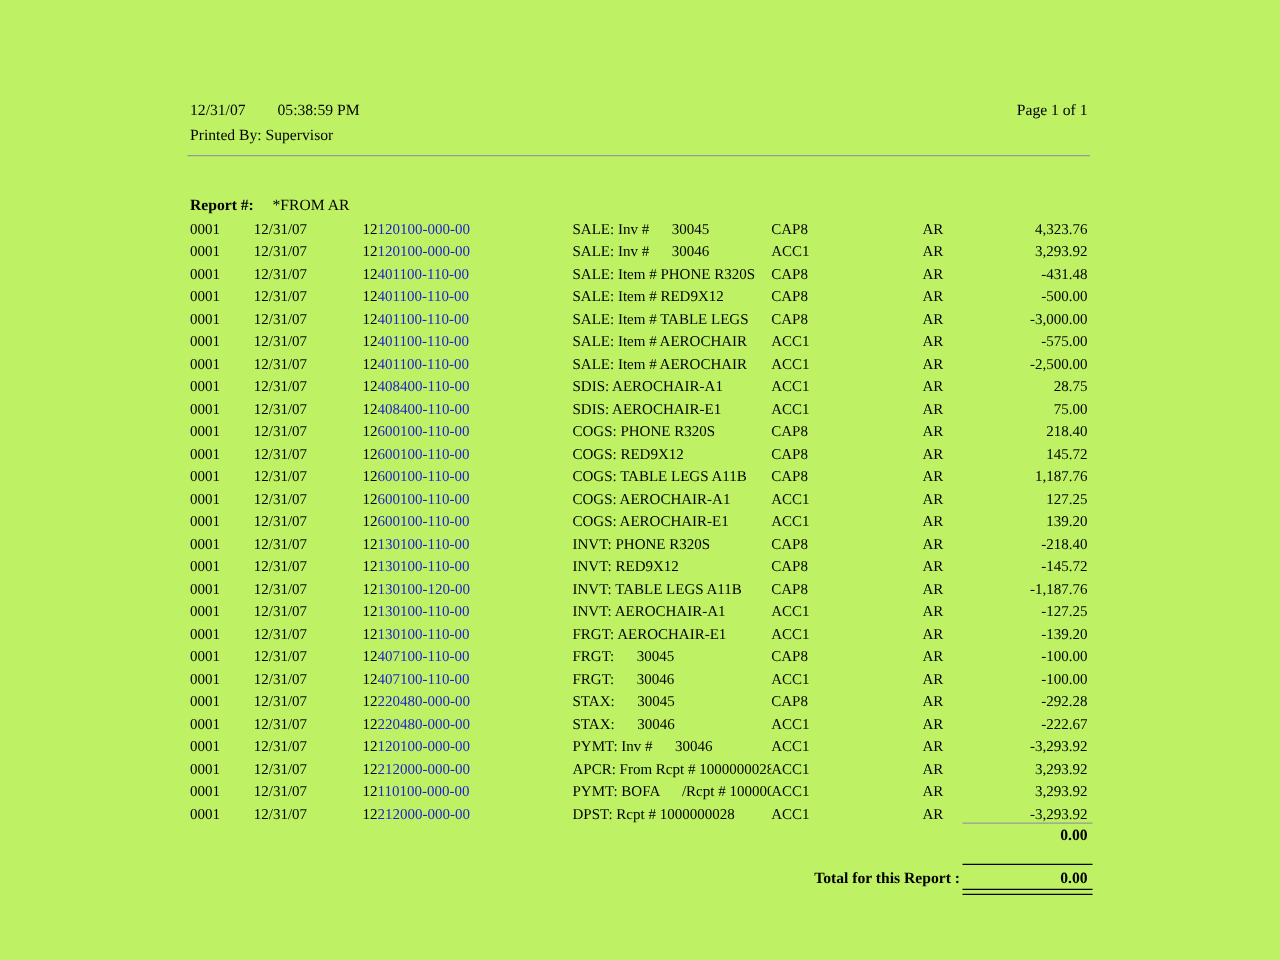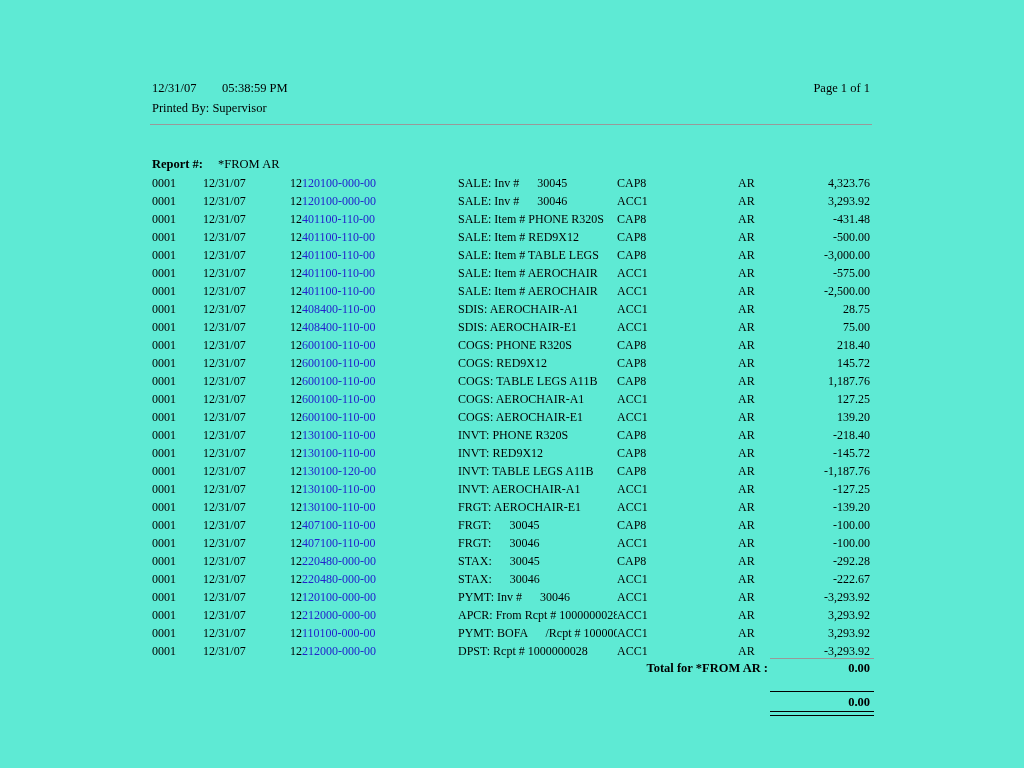--- a/index.html
+++ b/index.html
@@ -1,19 +1,19 @@
 <!DOCTYPE html>
 <html><head>
 <meta charset="utf-8">
 <style>
   html,body{margin:0;padding:0;background:#fff;}
   .page{
     position:relative;
     width:1024px;height:768px;
-    background:#5eead4;
+    background:#bef264;
     font-family:"Liberation Serif", serif;
     color:#000;
     overflow:hidden;
   }
   .abs{position:absolute;}
   .small{font-size:12.5px;line-height:14px;}
   .company{font-size:13px;font-weight:bold;text-align:center;}
   .report-title{font-size:17px;font-weight:bold;text-align:center;letter-spacing:.5px;}
   .page-info{font-size:12.5px;text-align:right;}
   .hdr-rule{height:0;border-top:1px solid #999;}
@@ -361,20 +361,20 @@
       <span class="td c-pd">12</span>
       <span class="td c-account"><a class="account-link">212000-000-00</a></span>
       <span class="td c-desc">DPST: Rcpt # 1000000028</span>
       <span class="td c-ref">ACC1</span>
       <span class="td c-src">AR</span>
       <span class="td c-amount">-3,293.92</span>
     </div>
   </div>
 
   <div class="abs sum-rule-gray" style="left:770px;top:658px;width:104px;"></div>
-  <div class="abs total-label" style="left:540px;top:661px;width:228px;">Total for *FROM AR :</div>
   <div class="abs total-amount" style="left:770px;top:661px;width:100px;">0.00</div>
 
   <div class="abs sum-rule-black" style="left:770px;top:691px;width:104px;"></div>
+  <div class="abs total-label" style="left:540px;top:695px;width:228px;">Total for this Report :</div>
   <div class="abs total-amount" style="left:770px;top:695px;width:100px;">0.00</div>
   <div class="abs double-rule" style="left:770px;top:711px;width:104px;"></div>
 
 </div>
 
 </body></html>

